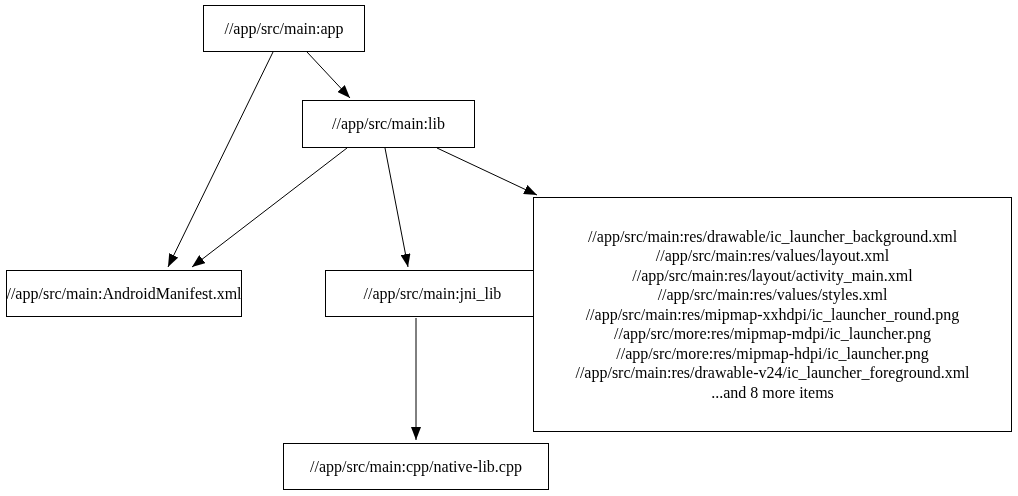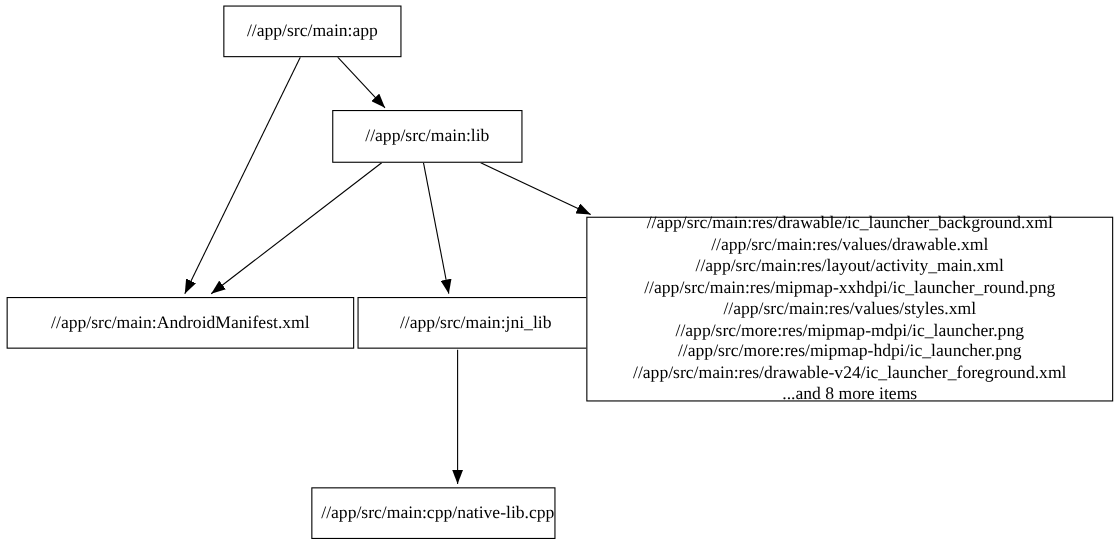--- a/index.html
+++ b/index.html
@@ -37,24 +37,24 @@
     flex-direction: column;
     align-items: center;
     justify-content: center;
     text-align: center;
     font-size: 16px;
     line-height: 19.5px;
     white-space: nowrap;
   }
   .node-app       { left: 203px; top: 5px;   width: 162px; height: 47px; }
   .node-lib       { left: 302px; top: 100px; width: 173px; height: 48px; }
-  .node-manifest  { left: 6px;   top: 270px; width: 316px; height: 47px; }
+  .node-manifest  { left: 6px;   top: 270px; width: 236px; height: 47px; }
   .node-jni-lib   { left: 325px; top: 270px; width: 215px; height: 47px; }
-  .node-resources { left: 533px; top: 197px; width: 479px; height: 168px; }
-  .node-native    { left: 283px; top: 443px; width: 222px; height: 47px; align-items: flex-end; }
+  .node-resources { left: 533px; top: 197px; width: 479px; height: 235px; }
+  .node-native    { left: 283px; top: 443px; width: 266px; height: 47px; }
 </style>
 </head>
 <body>
 
 <div class="canvas">
 
   <svg class="edges" width="1018" height="496" viewBox="0 0 1018 496" xmlns="http://www.w3.org/2000/svg">
     <defs>
       <marker id="arrow" viewBox="0 0 13 10" refX="13" refY="5" markerWidth="13" markerHeight="10" markerUnits="userSpaceOnUse" orient="auto">
         <path d="M0,0 L13,5 L0,10 z" fill="#000000" stroke="none"></path>
@@ -81,24 +81,24 @@
   <div class="node node-manifest">
     <span>//app/src/main:AndroidManifest.xml</span>
   </div>
 
   <div class="node node-jni-lib">
     <span>//app/src/main:jni_lib</span>
   </div>
 
   <div class="node node-resources">
     <div>//app/src/main:res/drawable/ic_launcher_background.xml</div>
-    <div>//app/src/main:res/values/drawable.xml</div>
+    <div>//app/src/main:res/values/layout.xml</div>
     <div>//app/src/main:res/layout/activity_main.xml</div>
+    <div>//app/src/main:res/values/styles.xml</div>
     <div>//app/src/main:res/mipmap-xxhdpi/ic_launcher_round.png</div>
-    <div>//app/src/main:res/values/styles.xml</div>
     <div>//app/src/more:res/mipmap-mdpi/ic_launcher.png</div>
     <div>//app/src/more:res/mipmap-hdpi/ic_launcher.png</div>
     <div>//app/src/main:res/drawable-v24/ic_launcher_foreground.xml</div>
     <div>...and 8 more items</div>
   </div>
 
   <div class="node node-native">
     <span>//app/src/main:cpp/native-lib.cpp</span>
   </div>
 

